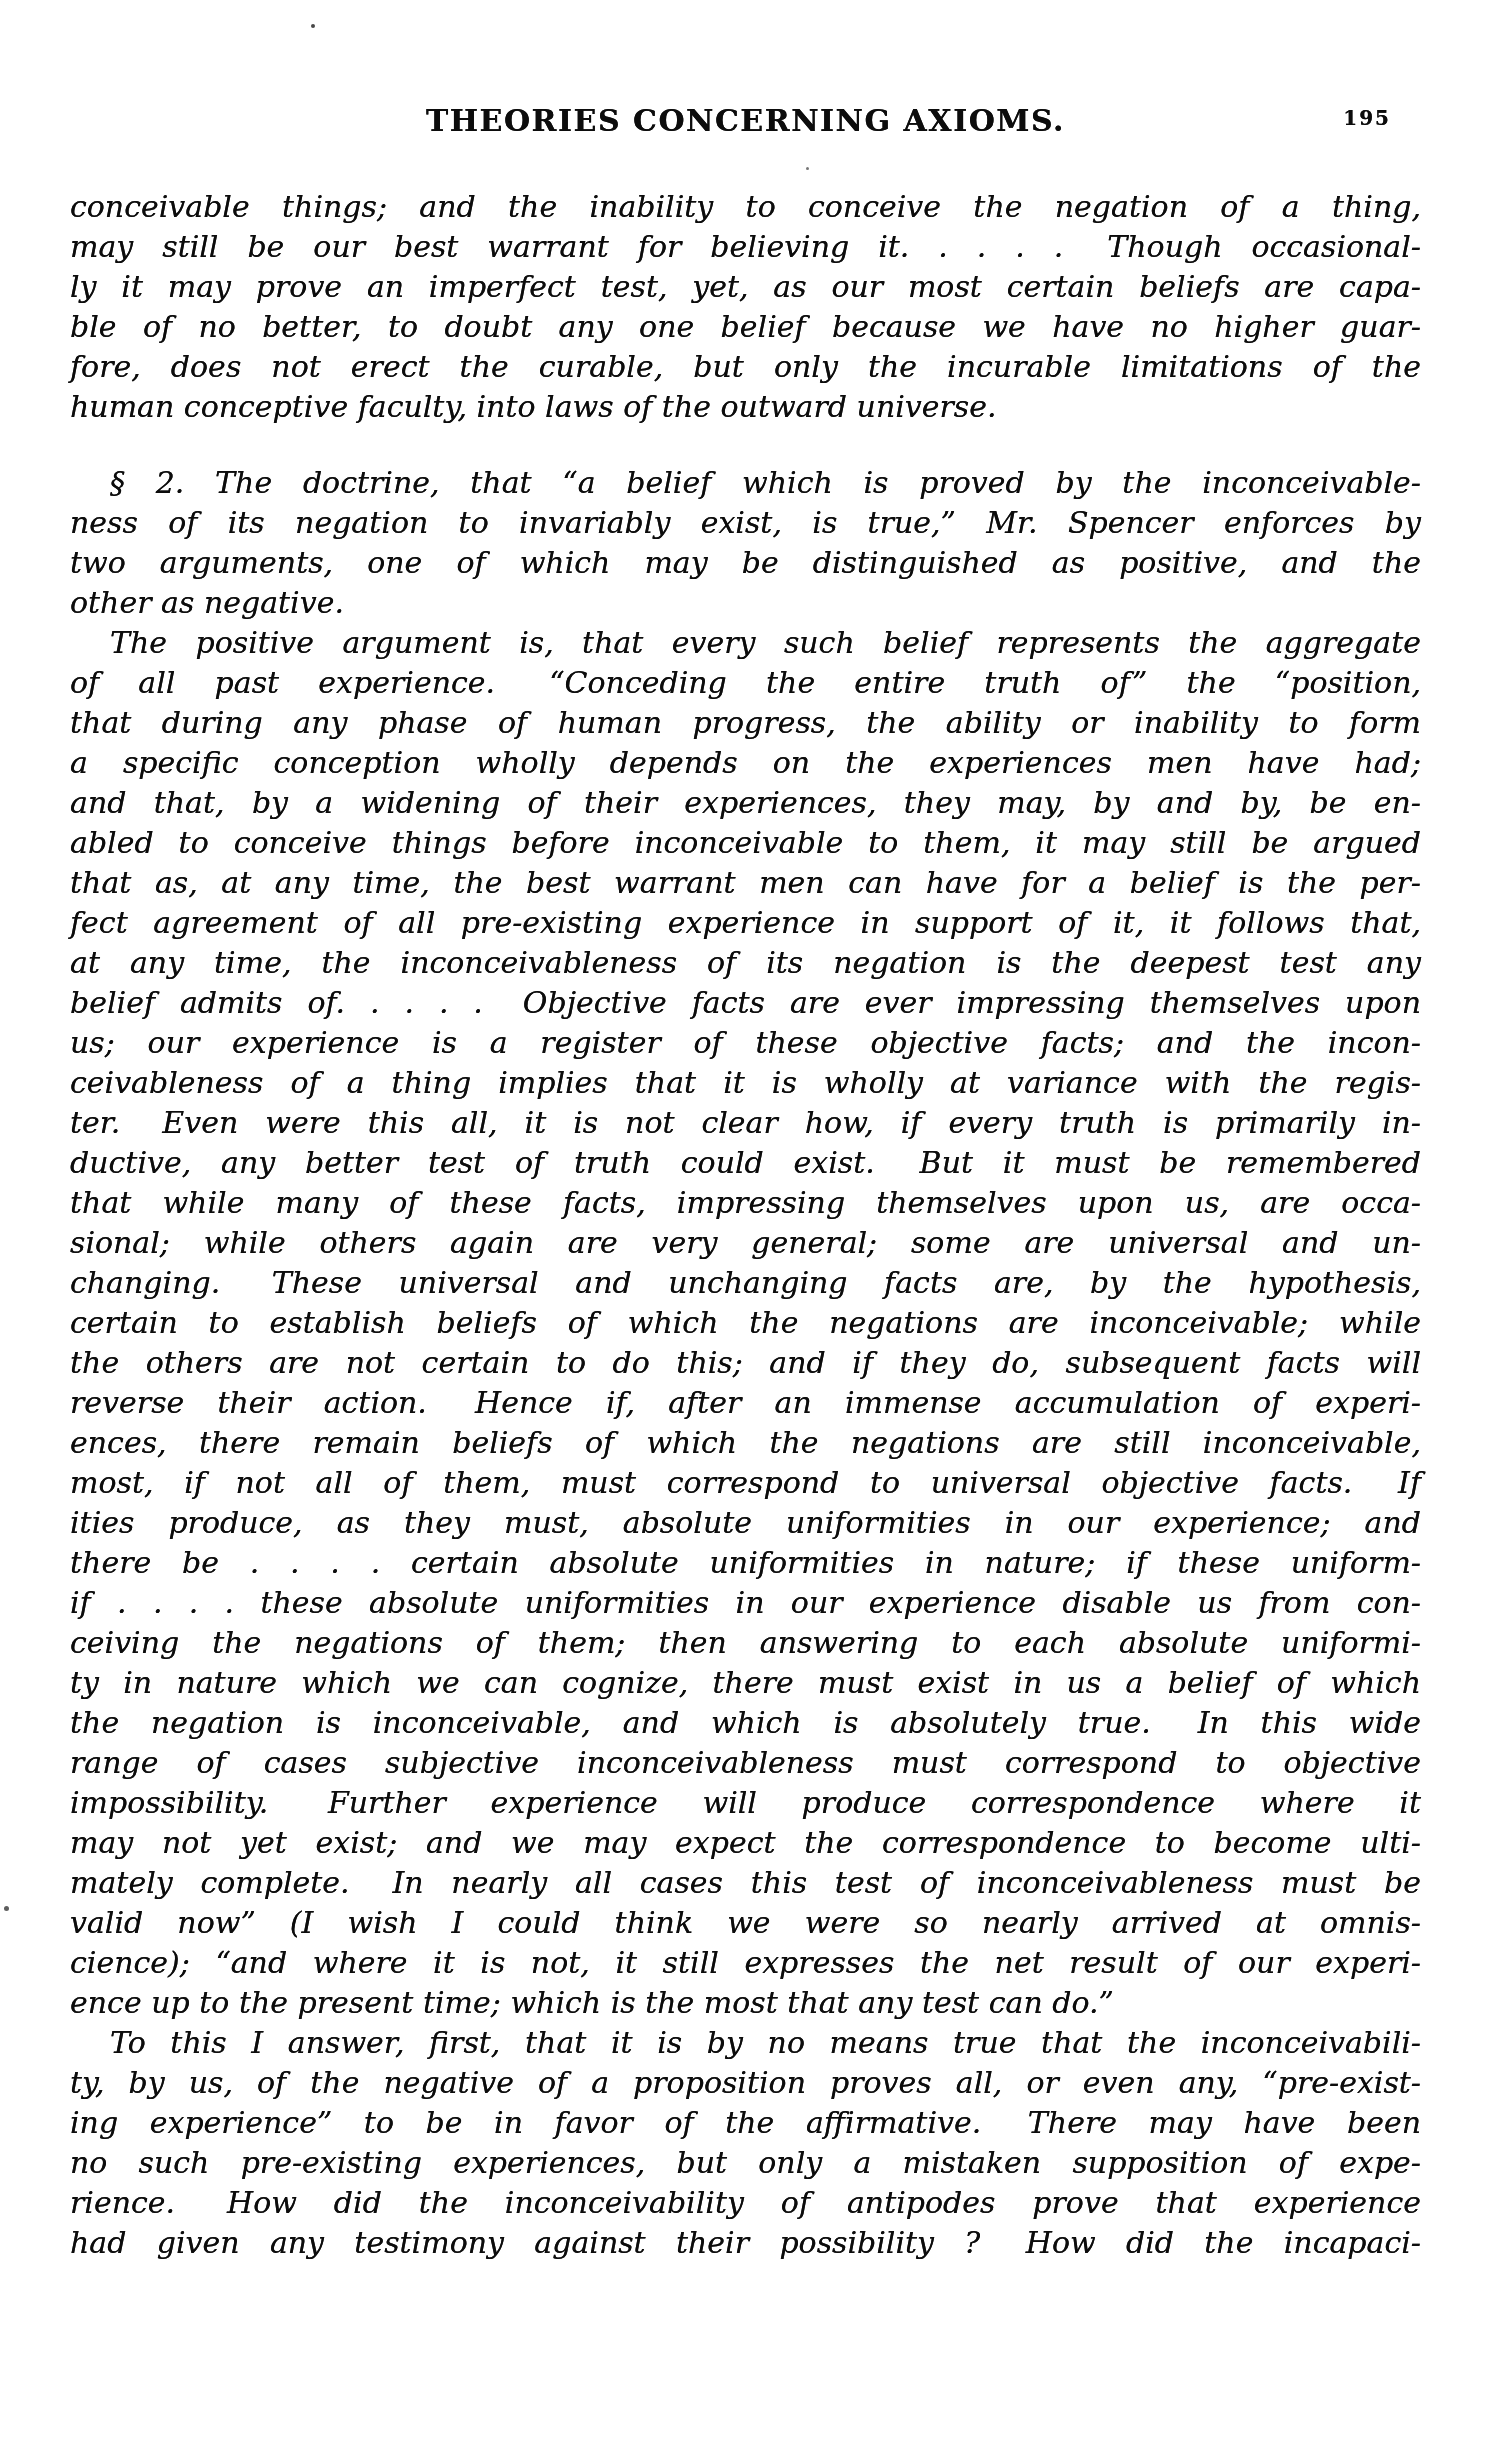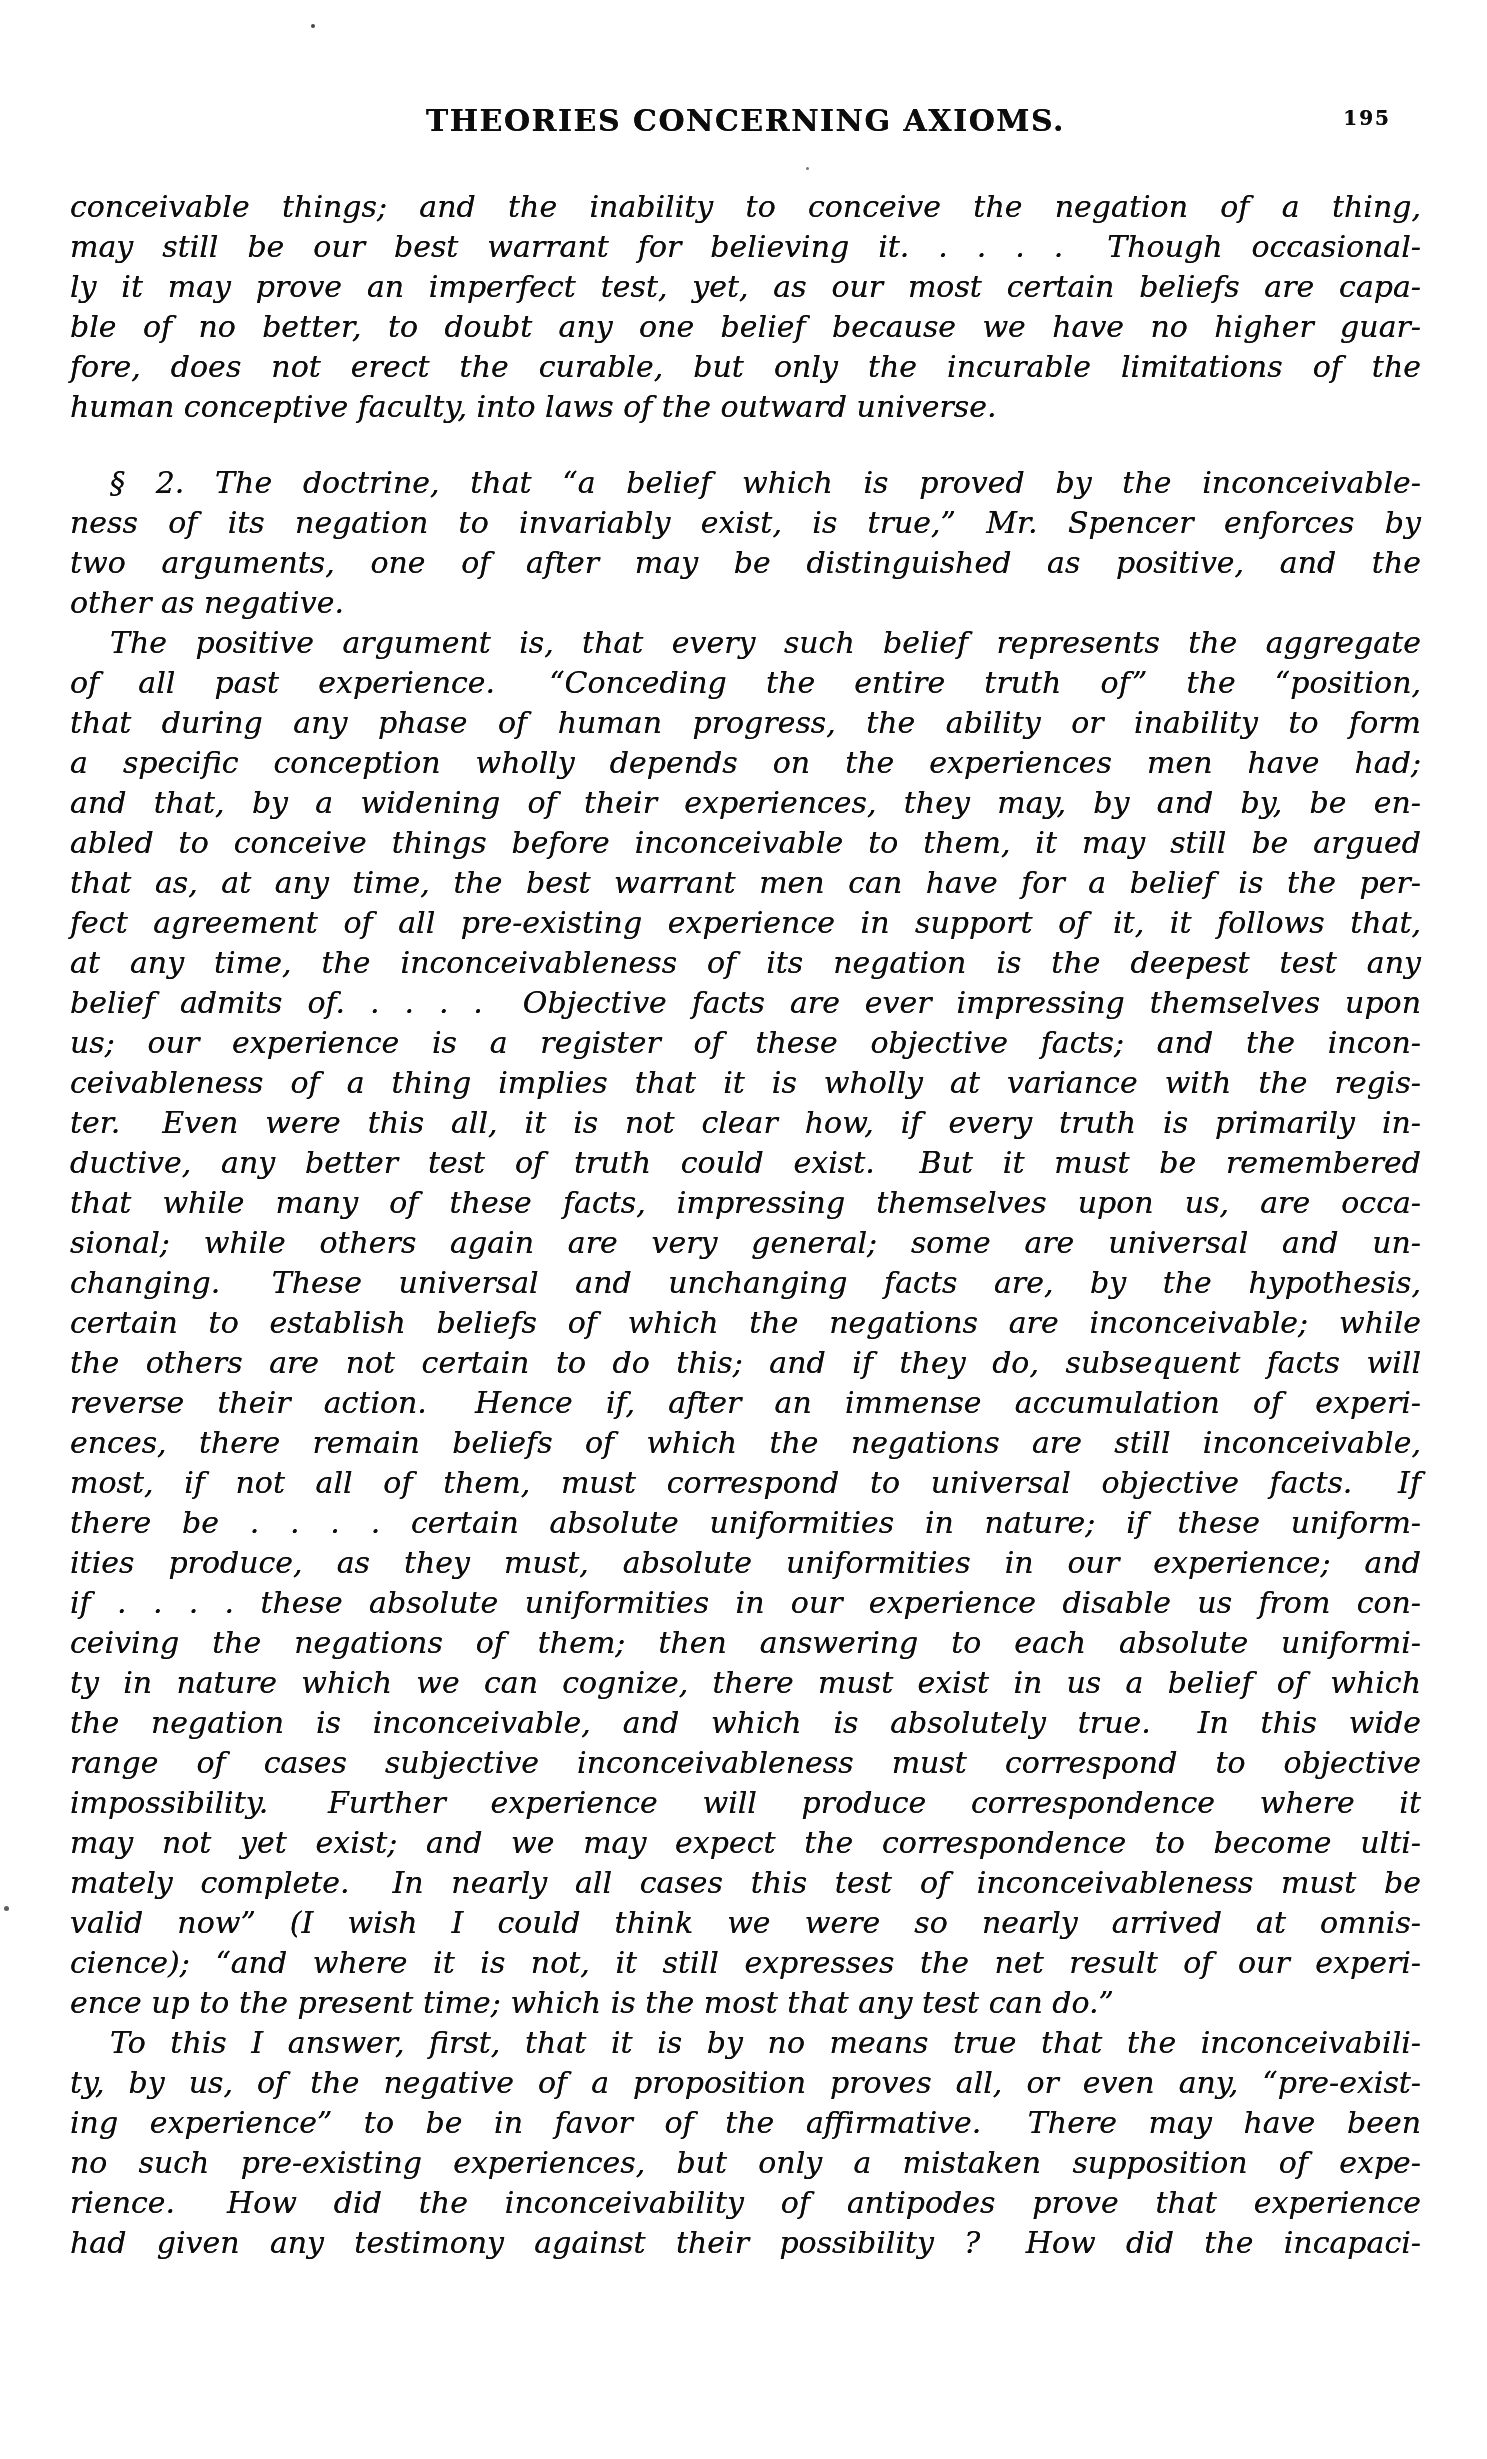--- a/index.html
+++ b/index.html
@@ -79,21 +79,21 @@
         <div class="line">conceivable things; and the inability to conceive the negation of a thing,</div>
         <div class="line">may still be our best warrant for believing it. . . . .  Though occasional-</div>
         <div class="line">ly it may prove an imperfect test, yet, as our most certain beliefs are capa-</div>
         <div class="line">ble of no better, to doubt any one belief because we have no higher guar-</div>
         <div class="line">fore, does not erect the curable, but only the incurable limitations of the</div>
         <div class="line no-just">human conceptive faculty, into laws of the outward universe.</div>
       </div>
       <div class="para" style="margin-top: 36px;">
         <div class="line indent">§ 2. The doctrine, that “a belief which is proved by the inconceivable-</div>
         <div class="line">ness of its negation to invariably exist, is true,” Mr. Spencer enforces by</div>
-        <div class="line">two arguments, one of after may be distinguished as positive, and the</div>
+        <div class="line">two arguments, one of which may be distinguished as positive, and the</div>
         <div class="line no-just">other as negative.</div>
       </div>
       <div class="para">
         <div class="line indent">The positive argument is, that every such belief represents the aggregate</div>
         <div class="line">of all past experience.  “Conceding the entire truth of” the “position,</div>
         <div class="line">that during any phase of human progress, the ability or inability to form</div>
         <div class="line">a specific conception wholly depends on the experiences men have had;</div>
         <div class="line">and that, by a widening of their experiences, they may, by and by, be en-</div>
         <div class="line">abled to conceive things before inconceivable to them, it may still be argued</div>
         <div class="line">that as, at any time, the best warrant men can have for a belief is the per-</div>
@@ -105,22 +105,22 @@
         <div class="line">ter.  Even were this all, it is not clear how, if every truth is primarily in-</div>
         <div class="line">ductive, any better test of truth could exist.  But it must be remembered</div>
         <div class="line">that while many of these facts, impressing themselves upon us, are occa-</div>
         <div class="line">sional; while others again are very general; some are universal and un-</div>
         <div class="line">changing.  These universal and unchanging facts are, by the hypothesis,</div>
         <div class="line">certain to establish beliefs of which the negations are inconceivable; while</div>
         <div class="line">the others are not certain to do this; and if they do, subsequent facts will</div>
         <div class="line">reverse their action.  Hence if, after an immense accumulation of experi-</div>
         <div class="line">ences, there remain beliefs of which the negations are still inconceivable,</div>
         <div class="line">most, if not all of them, must correspond to universal objective facts.  If</div>
+        <div class="line">ities produce, as they must, absolute uniformities in our experience; and</div>
         <div class="line">there be . . . . certain absolute uniformities in nature; if these uniform-</div>
-        <div class="line">ities produce, as they must, absolute uniformities in our experience; and</div>
         <div class="line">if . . . . these absolute uniformities in our experience disable us from con-</div>
         <div class="line">ceiving the negations of them; then answering to each absolute uniformi-</div>
         <div class="line">ty in nature which we can cognize, there must exist in us a belief of which</div>
         <div class="line">the negation is inconceivable, and which is absolutely true.  In this wide</div>
         <div class="line">range of cases subjective inconceivableness must correspond to objective</div>
         <div class="line">impossibility.  Further experience will produce correspondence where it</div>
         <div class="line">may not yet exist; and we may expect the correspondence to become ulti-</div>
         <div class="line">mately complete.  In nearly all cases this test of inconceivableness must be</div>
         <div class="line">valid now” (I wish I could think we were so nearly arrived at omnis-</div>
         <div class="line">cience); “and where it is not, it still expresses the net result of our experi-</div>

